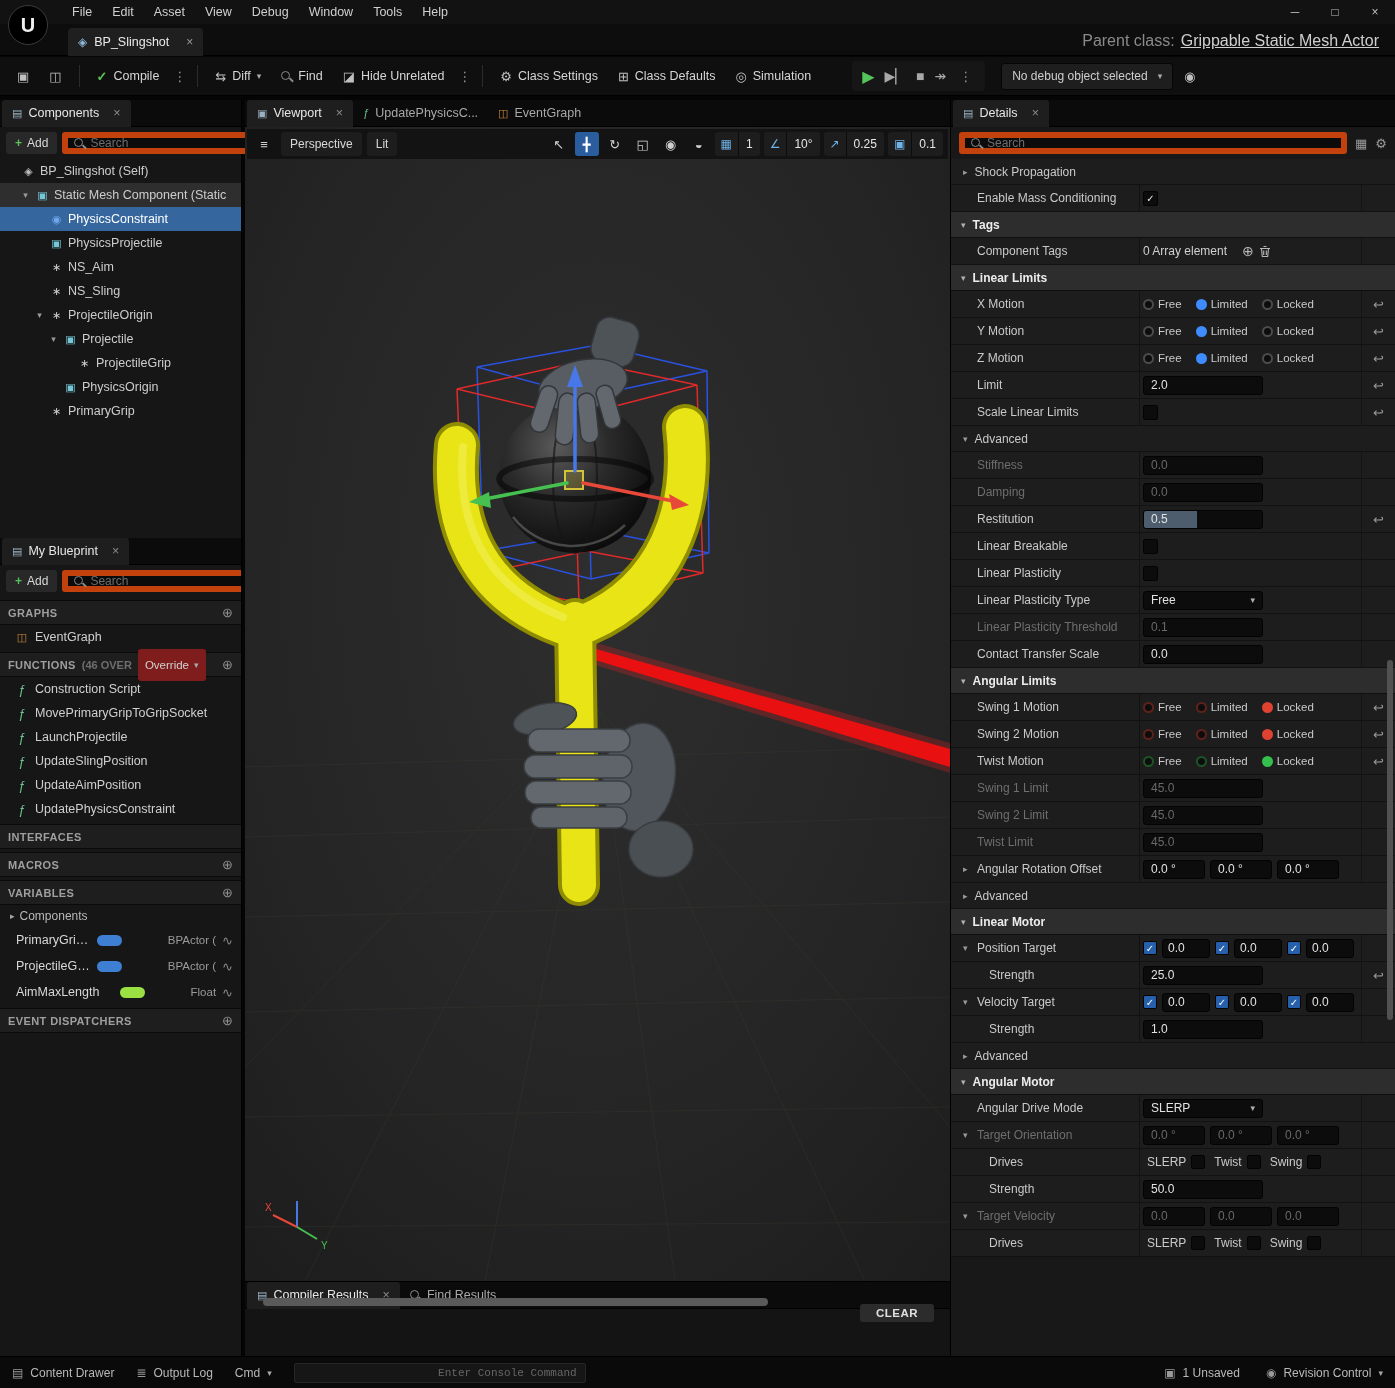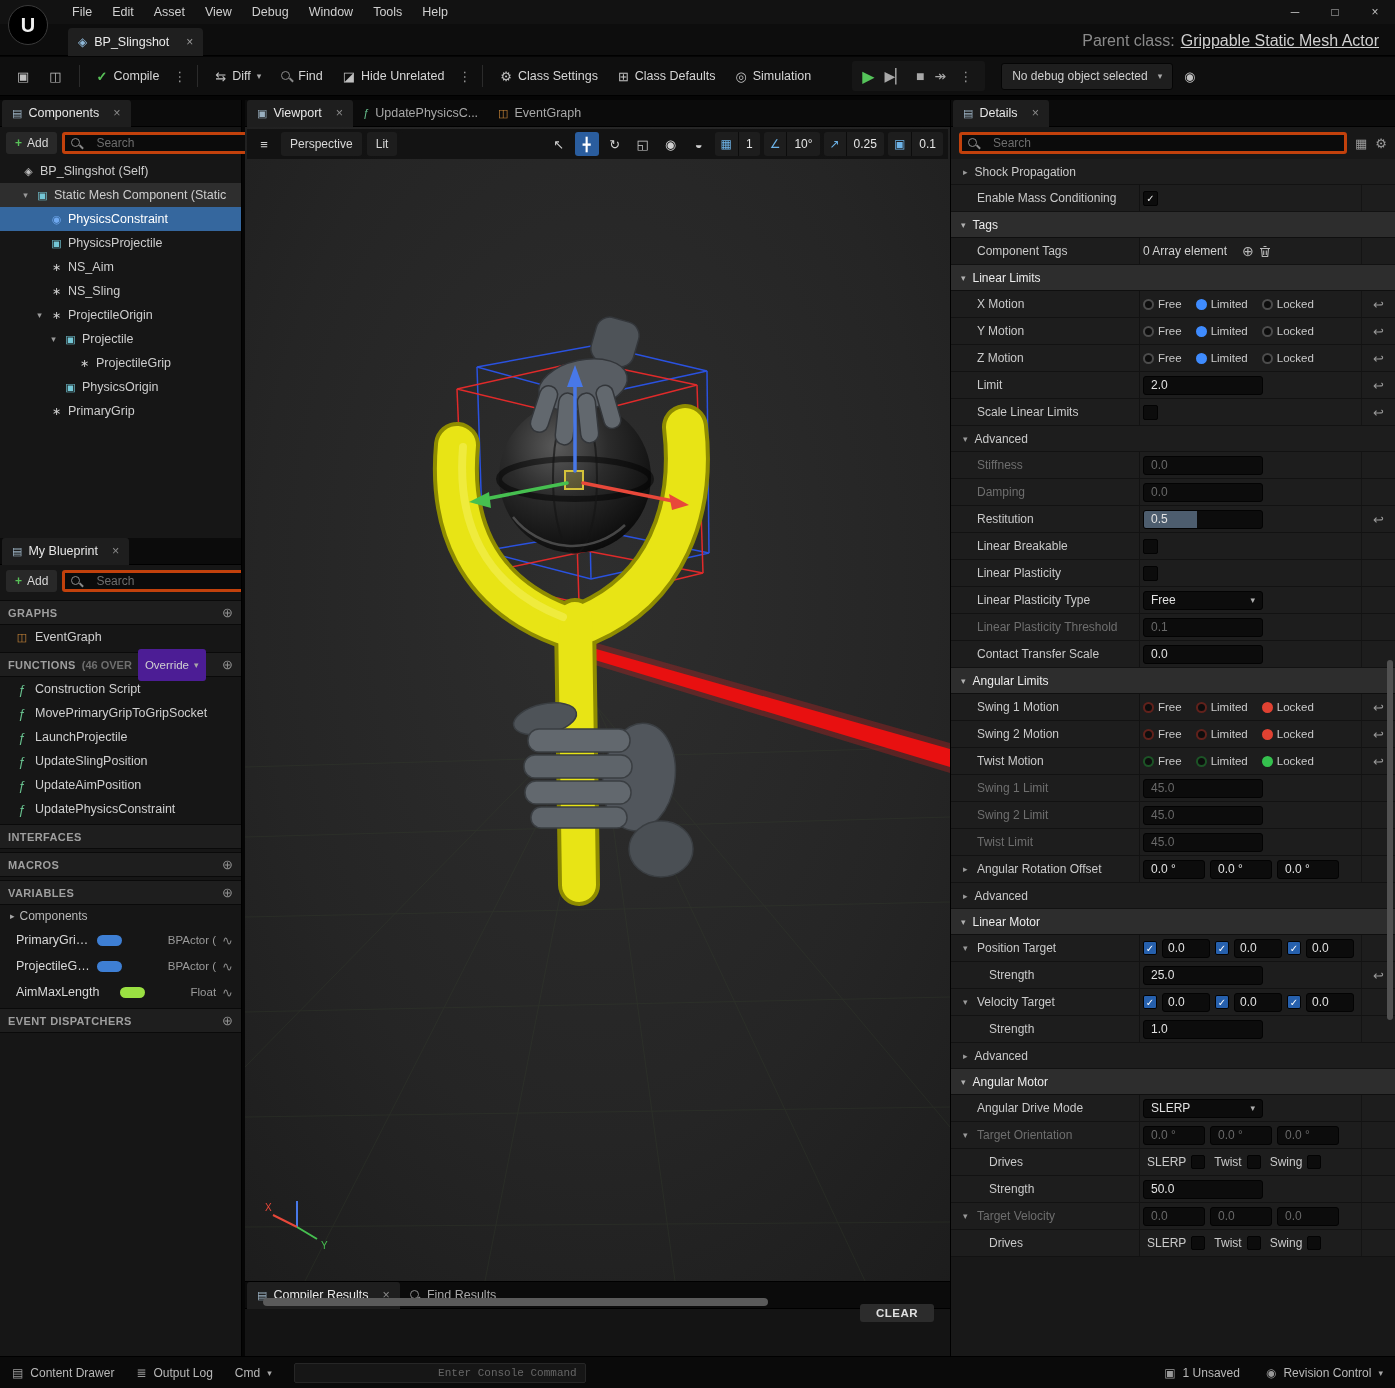--- a/index.html
+++ b/index.html
@@ -45,36 +45,36 @@
 .ptab{height:27px;display:flex;align-items:center;gap:6px;padding:0 10px;font-size:12.5px;color:#a8a8a8;border-radius:3px 3px 0 0;}
 .ptab.active{background:#1e1e1e;color:#e6e6e6;}
 .ptab .picon{font-size:11px;color:#9ab0c0;}
 .ptab .pclose{color:#8a8a8a;margin-left:8px;}
 
 
 .components-panel{position:absolute;left:0;top:100px;width:242px;height:438px;background:#161616;border-right:1px solid #000;}
 .addsearch{display:flex;align-items:center;gap:5px;padding:5px 6px;}
 .addbtn{display:flex;align-items:center;gap:5px;background:#282828;border-radius:3px;height:22px;padding:0 9px;color:#d8d8d8;}
 .addbtn .plus{color:#58c158;font-weight:bold;}
-.searchbox{flex:1;display:flex;align-items:center;gap:14px;background:#0b0b0b;border:3px solid #c2410c;border-radius:3px;height:22px;padding:0 6px;}
+.searchbox{flex:1;display:flex;align-items:center;gap:5px;background:#0b0b0b;border:6px solid #c2410c;border-radius:3px;height:22px;padding:0 6px;}
 .searchbox input{flex:1;background:transparent;border:none;outline:none;color:#bdbdbd;font-family:"Liberation Sans",sans-serif;font-size:12px;min-width:0;}
 .searchbox input::placeholder{color:#6e6e6e;}
 .tree-row{height:24px;display:flex;align-items:center;gap:4px;color:#cdcdcd;font-size:12.5px;white-space:nowrap;overflow:hidden;}
 .tree-row.sel{background:#35679e;color:#fff;}
 .tree-row.psel{background:#2e2e2e;}
 .tw{width:11px;font-size:9px;color:#9a9a9a;flex:none;text-align:center;}
 .ti{width:15px;text-align:center;font-size:11px;flex:none;}
 
 
 .myblueprint-panel{position:absolute;left:0;top:538px;width:242px;height:818px;background:#161616;border-right:1px solid #000;overflow:hidden;}
 .mb-section{height:25px;background:#1e1e1e;border-top:1px solid #0a0a0a;border-bottom:1px solid #0a0a0a;display:flex;align-items:center;gap:6px;padding:0 8px;margin-top:3px;}
 .mb-section .sl{font-size:11px;font-weight:bold;color:#9f9f9f;letter-spacing:.4px;}
 .mb-section .dim{font-size:11px;color:#6e6e6e;font-weight:bold;}
 .mb-section .pluscircle{margin-left:auto;color:#8f8f8f;font-size:13px;}
-.override-btn{display:flex;align-items:center;gap:5px;background:#4c1d95;border-radius:3px;height:19px;padding:16px 7px;font-size:11.5px;color:#d0d0d0;}
+.override-btn{display:flex;align-items:center;gap:5px;background:#7f1d1d;border-radius:3px;height:19px;padding:16px 7px;font-size:11.5px;color:#d0d0d0;}
 .mb-row{height:24px;display:flex;align-items:center;gap:7px;padding-left:16px;font-size:12.5px;color:#cfcfcf;}
 .fic{color:#68c08e;font-size:13px;width:12px;text-align:center;}
 .egic{color:#cf8a3a;font-size:11px;width:12px;text-align:center;}
 .mb-cat{height:22px;display:flex;align-items:center;gap:5px;padding-left:10px;font-size:12px;color:#b8b8b8;}
 .var-row{height:26px;display:flex;align-items:center;gap:6px;padding:0 8px 0 16px;font-size:12.5px;color:#d8d8d8;}
 .var-row .vname{flex:1;overflow:hidden;text-overflow:ellipsis;white-space:nowrap;}
 .pill{width:25px;height:11px;border-radius:6px;flex:none;}
 .vtype{font-size:11.5px;color:#9a9a9a;white-space:nowrap;padding-left:40px;}
 .wave{color:#8a8a8a;font-size:13px;}
 
@@ -94,21 +94,21 @@
 .bottom-panel{position:absolute;left:0;top:1181px;width:705px;height:75px;background:#141414;border-top:1px solid #000;}
 .hthumb{position:absolute;left:18px;top:16px;width:505px;height:8px;background:#5a5a5a;border-radius:4px;}
 .clear-btn{position:absolute;right:16px;top:22px;background:#2c2c2c;border-radius:3px;padding:3px 16px;font-size:11.5px;font-weight:bold;color:#e0e0e0;letter-spacing:.5px;}
 
 
 .details-panel{position:absolute;left:950px;top:100px;width:445px;height:1256px;background:#181818;border-left:1px solid #000;overflow:hidden;}
 .details-search{display:flex;align-items:center;gap:8px;padding:5px 8px;}
 .dicons{display:flex;gap:8px;color:#9a9a9a;font-size:13px;}
 .dsec{height:26px;background:#2d2d2d;border-bottom:1px solid #0f0f0f;display:flex;align-items:center;gap:7px;padding:0 10px;}
 .dsec-arrow{font-size:9px;color:#b0b0b0;}
-.dsec-label{font-weight:normal;font-size:12px;color:#ececec;}
+.dsec-label{font-weight:bold;font-size:12px;color:#ececec;}
 .dgroup{height:26px;background:#1d1d1d;border-bottom:1px solid #121212;display:flex;align-items:center;gap:7px;padding:0 12px;}
 .dgroup-arrow{font-size:9px;color:#9a9a9a;}
 .dgroup-label{font-size:12px;color:#c9c9c9;}
 .drow{height:27px;background:#1d1d1d;border-bottom:1px solid #121212;display:flex;}
 .dlabel{width:188px;flex:none;display:flex;align-items:center;padding-left:26px;font-size:12px;color:#c9c9c9;position:relative;white-space:nowrap;overflow:hidden;}
 .dlabel.ind{padding-left:38px;}
 .dlabel.dis{color:#6e6e6e;}
 .dexp{position:absolute;left:12px;font-size:9px;color:#9a9a9a;}
 .dval{flex:1;display:flex;align-items:center;gap:5px;padding-left:3px;border-left:1px solid #121212;overflow:hidden;}
 .dreset{width:34px;flex:none;display:flex;align-items:center;justify-content:center;border-left:1px solid #141414;color:#9a9a9a;font-size:13px;}

